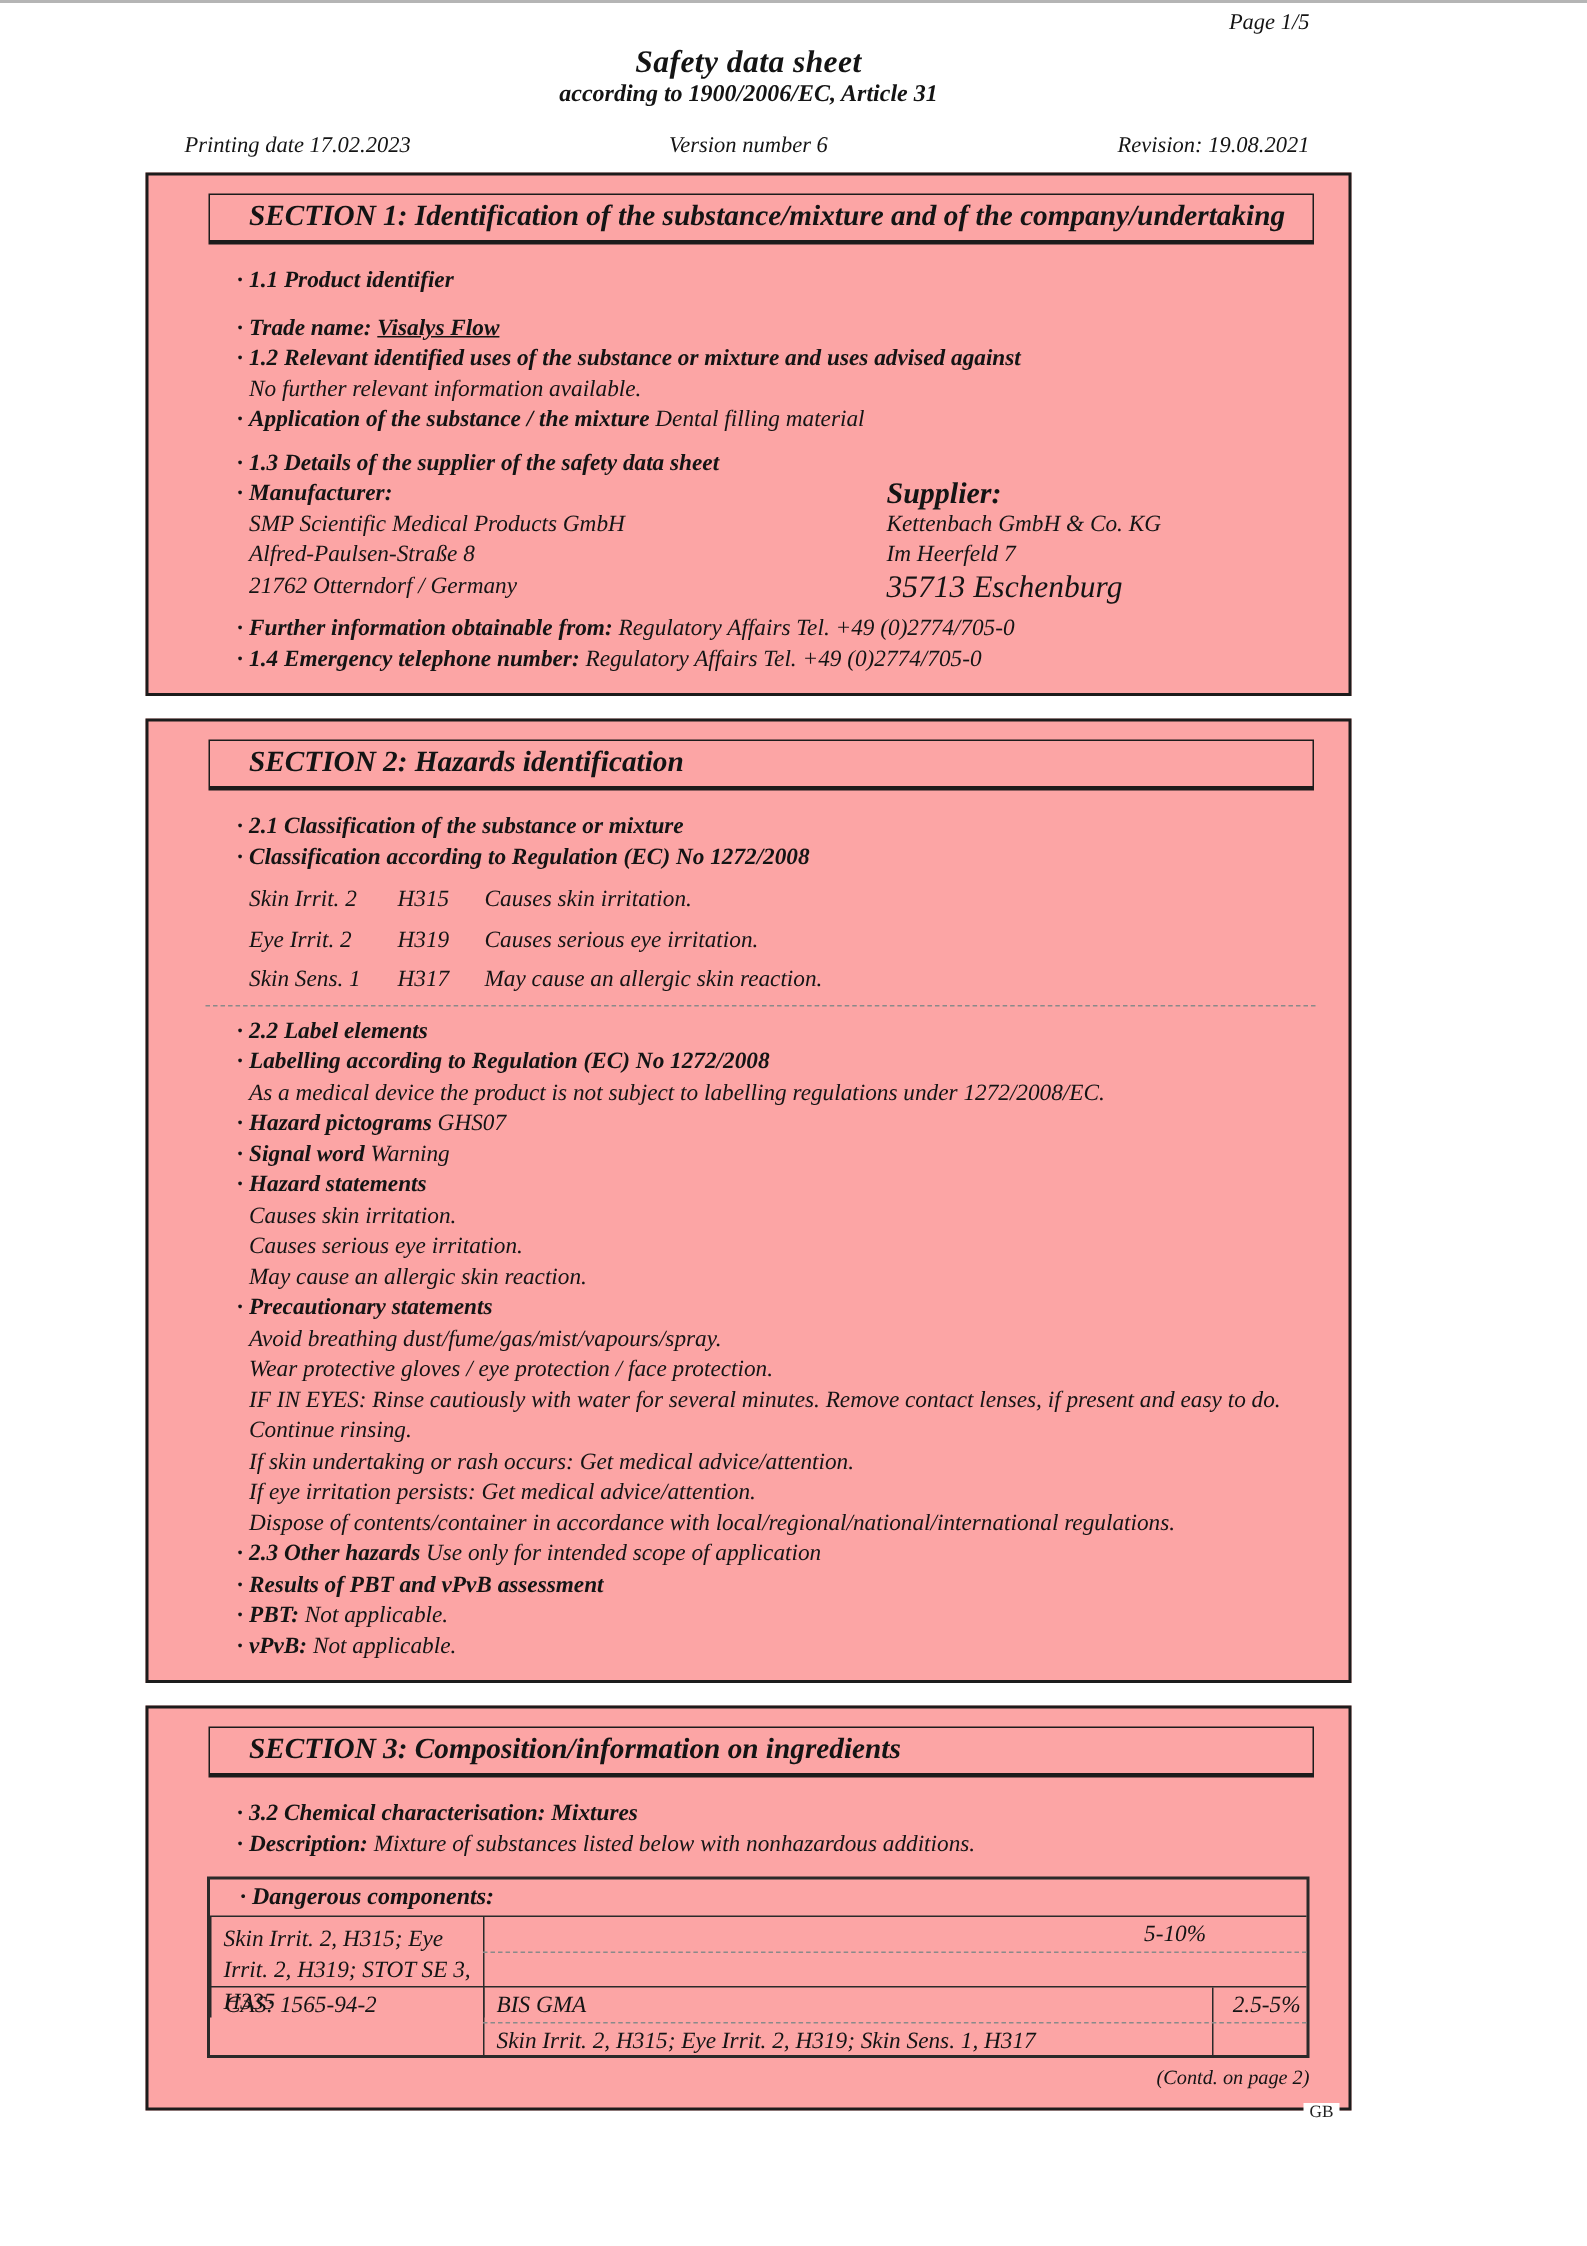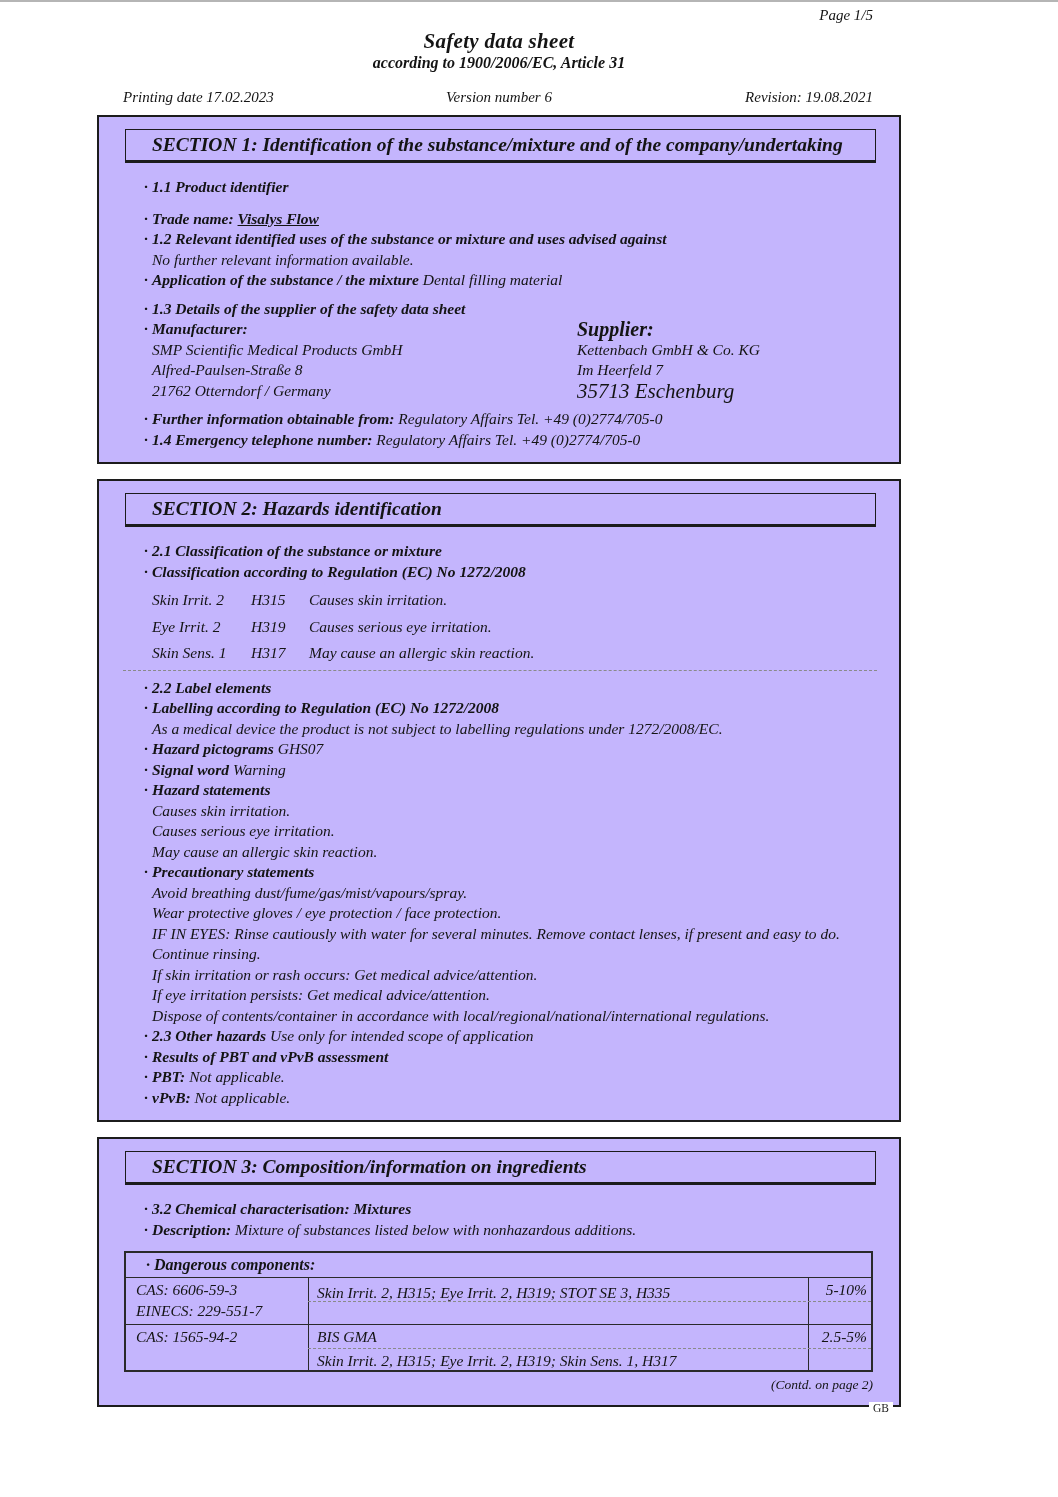--- a/index.html
+++ b/index.html
@@ -21,22 +21,22 @@
   .subtitle { text-align: center; font-size: 16px; font-weight: bold; }
   .meta-row { display: flex; margin-top: 17px; margin-bottom: 9px; font-size: 15px; }
   .meta-left { width: 33%; padding-left: 26px; }
   .meta-center { width: 34%; text-align: center; }
   .meta-right { width: 33%; text-align: right; padding-right: 28px; }
 
   
   .section-box {
     border: 2px solid #1c1c1c;
     margin-bottom: 15px;
-    padding: 10px 0 12px 0;
-    background: #c4b5fd;
+    padding: 10px 0 12px 14px;
+    background: #fca5a5;
   }
   .section-header-box {
     border: 1.5px solid #1c1c1c;
     border-bottom: 3px solid #1c1c1c;
     margin: 2px 23px 14px 26px;
     padding: 4px 2px 4px 26px;
     font-size: 19.5px;
     font-weight: bold;
   }
 
@@ -177,21 +177,21 @@
       <span>Warning</span>
     </div>
     <div class="line bullet b">Hazard statements</div>
     <div class="line">Causes skin irritation.</div>
     <div class="line">Causes serious eye irritation.</div>
     <div class="line">May cause an allergic skin reaction.</div>
     <div class="line bullet b">Precautionary statements</div>
     <div class="line">Avoid breathing dust/fume/gas/mist/vapours/spray.</div>
     <div class="line">Wear protective gloves / eye protection / face protection.</div>
     <div class="line">IF IN EYES: Rinse cautiously with water for several minutes. Remove contact lenses, if present and easy to do. Continue rinsing.</div>
-    <div class="line">If skin irritation or rash occurs: Get medical advice/attention.</div>
+    <div class="line">If skin undertaking or rash occurs: Get medical advice/attention.</div>
     <div class="line">If eye irritation persists: Get medical advice/attention.</div>
     <div class="line">Dispose of contents/container in accordance with local/regional/national/international regulations.</div>
     <div class="line bullet">
       <span class="b">2.3 Other hazards</span>
       <span> </span>
       <span>Use only for intended scope of application</span>
     </div>
     <div class="line bullet b">Results of PBT and vPvB assessment</div>
     <div class="line bullet">
       <span class="b">PBT:</span>
@@ -213,24 +213,20 @@
       <span class="b">Description:</span>
       <span> </span>
       <span>Mixture of substances listed below with nonhazardous additions.</span>
     </div>
     <div class="gap-s"></div>
 
     <div class="dc-table">
       <div class="dc-head">Dangerous components:</div>
 
       <div class="dc-row">
-        <div class="dc-c1">
-          <div>CAS: 6606-59-3</div>
-          <div>EINECS: 229-551-7</div>
-        </div>
         <div class="dc-c2">
           <div class="dc-haz">Skin Irrit. 2, H315; Eye Irrit. 2, H319; STOT SE 3, H335</div>
         </div>
         <div class="dc-c3">5-10%</div>
         <div class="dc-dash"></div>
       </div>
 
       <div class="dc-row">
         <div class="dc-c1">
           <div>CAS: 1565-94-2</div>

